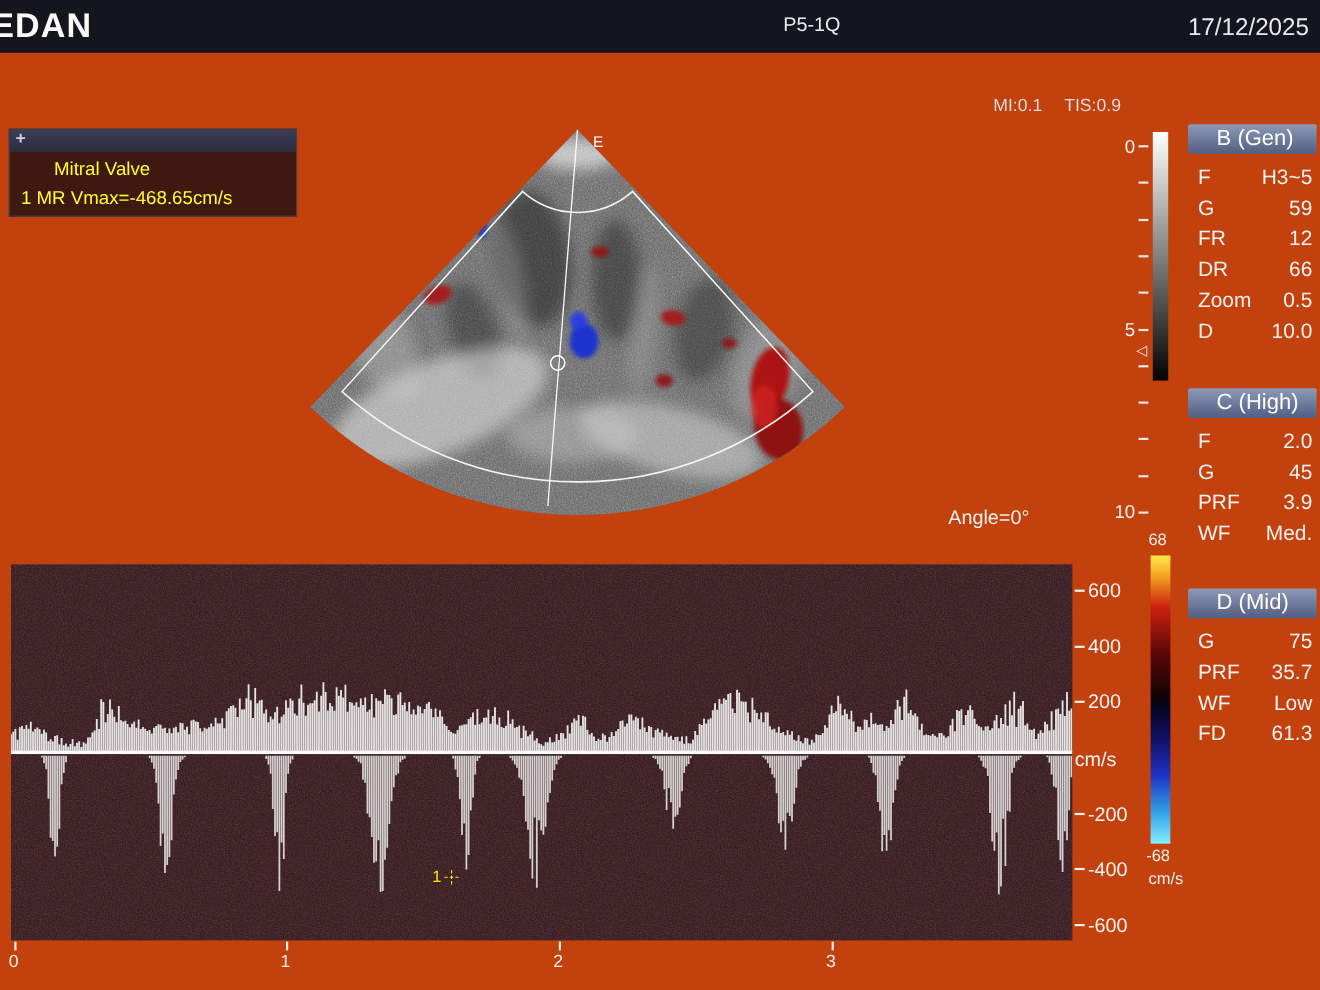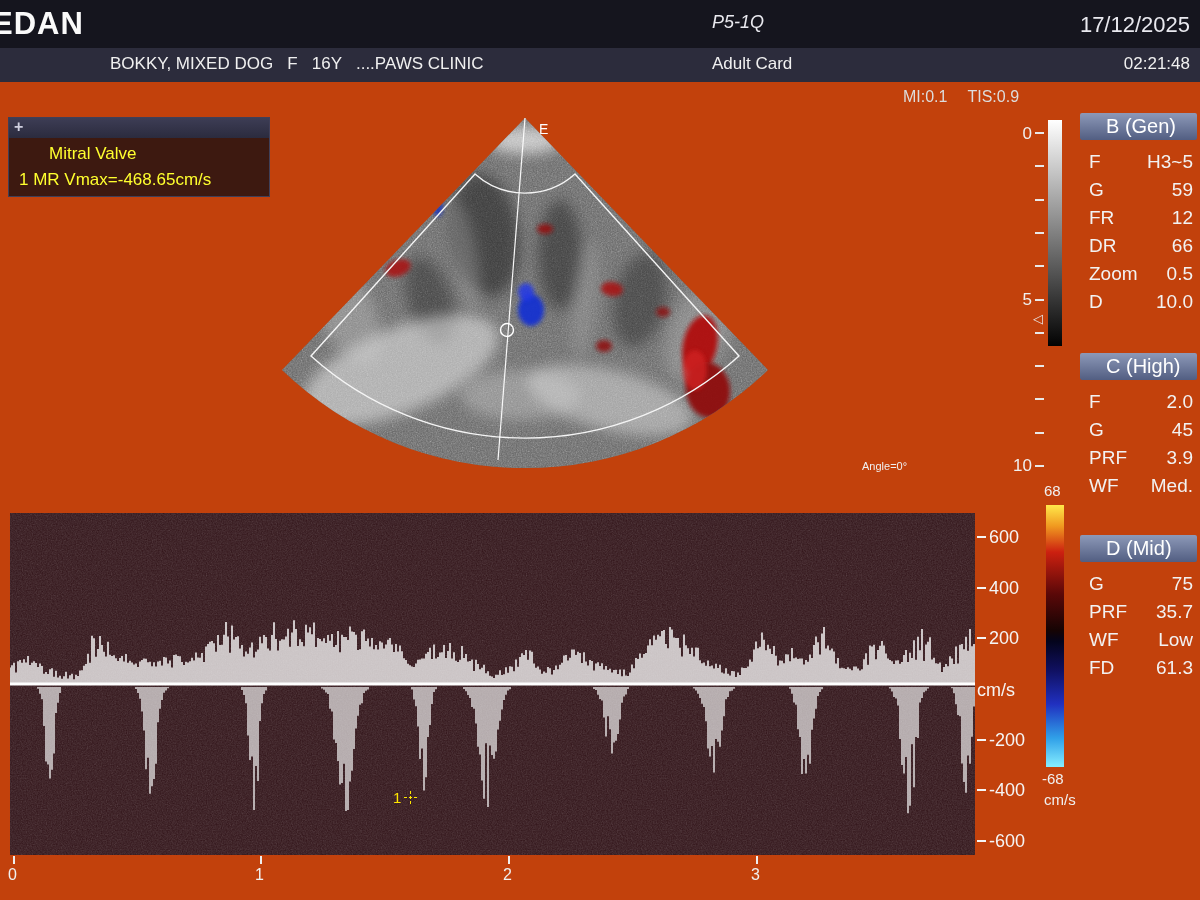--- a/index.html
+++ b/index.html
@@ -2,37 +2,37 @@
 <html><head>
 <meta charset="utf-8">
 <style>
   html,body{margin:0;padding:0;background:#000;}
   .screen{position:relative;width:1200px;height:900px;background:#c2410c;overflow:hidden;
           font-family:"Liberation Sans",sans-serif;color:#eee;}
 
   
   .topbar1{position:absolute;left:0;top:0;width:1200px;height:48px;background:#15151e;}
   .brand{position:absolute;left:-8px;top:6px;font-size:31px;font-weight:bold;letter-spacing:1px;color:#fafafa;}
-  .probe{position:absolute;left:712px;top:12px;font-size:18px;color:#e9e9ef;font-style:italic;}
+  .probe{position:absolute;left:712px;top:12px;font-size:18px;color:#e9e9ef;}
   .date{position:absolute;right:10px;top:12px;font-size:22px;color:#e9e9ef;}
   .topbar2{position:absolute;left:0;top:48px;width:1200px;height:34px;background:#2c2c3c;}
   .patient{position:absolute;left:110px;top:6px;font-size:17px;white-space:pre;color:#f0f0f0;}
   .card{position:absolute;left:712px;top:6px;font-size:17px;color:#f0f0f0;}
   .time{position:absolute;right:10px;top:6px;font-size:17px;color:#f0f0f0;}
   .mi-tis{position:absolute;top:88px;left:903px;font-size:16px;color:#ddd;display:flex;gap:20px;}
 
   
   .measure-box{position:absolute;left:8px;top:117px;width:260px;height:78px;
                background:rgba(10,10,18,.72);border:1px solid #3f3f58;}
   .mb-header{position:absolute;left:0;top:0;right:0;height:20px;background:linear-gradient(#3d3d55,#2b2b3e);}
   .mb-move{position:absolute;left:5px;top:-1px;font-size:16px;font-weight:bold;color:#cfcfdf;line-height:20px;}
   .mb-title{position:absolute;left:40px;top:26px;font-size:17px;color:#ffff2e;}
   .mb-line{position:absolute;left:10px;top:52px;font-size:17px;color:#ffff2e;}
 
-  .angle{position:absolute;left:862px;top:460px;font-size:11px;color:#f0f0f0;}
+  .angle{position:absolute;left:862px;top:460px;font-size:18px;color:#f0f0f0;}
 
   
   .gray-bar{position:absolute;left:1048px;top:120px;width:14px;height:226px;
             background:linear-gradient(#ffffff,#020202);}
   .depth-tick{position:absolute;left:1035px;width:9px;height:2px;background:#e8e8e8;}
   .depth-label{position:absolute;left:1002px;width:30px;text-align:right;font-size:17px;color:#f0f0f0;}
   .focus-marker{position:absolute;left:1033px;top:311px;font-size:13px;color:#e8e8e8;}
 
   
   .panel{position:absolute;left:1080px;width:117px;}
@@ -84,25 +84,20 @@
       <filter id="soft2" x="-60%" y="-60%" width="220%" height="220%">
           <feGaussianBlur stdDeviation="2"></feGaussianBlur>
         </filter>
     </defs>
   </svg>
 
   <div class="topbar1">
     <div class="brand">EDAN</div>
     <div class="probe">P5-1Q</div>
     <div class="date">17/12/2025</div>
-  </div>
-  <div class="topbar2">
-    <div class="patient">BOKKY, MIXED DOG   F   16Y   ....PAWS CLINIC</div>
-    <div class="card">Adult Card</div>
-    <div class="time">02:21:48</div>
   </div>
   <div class="mi-tis">
     <span>MI:0.1</span>
     <span>TIS:0.9</span>
   </div>
 
   <div class="measure-box">
     <div class="mb-header">
       <span class="mb-move">+</span>
     </div>

